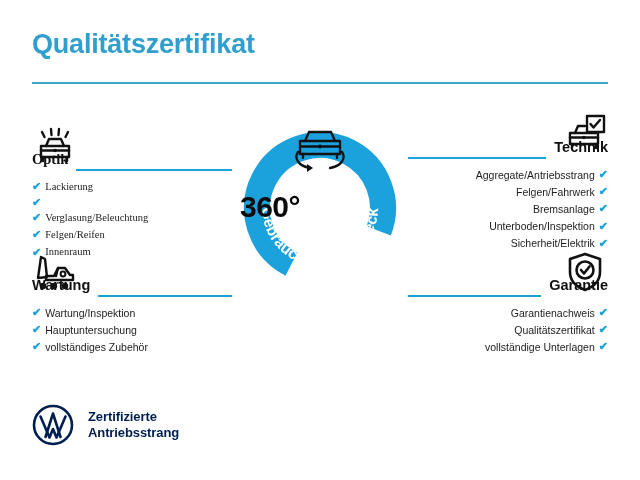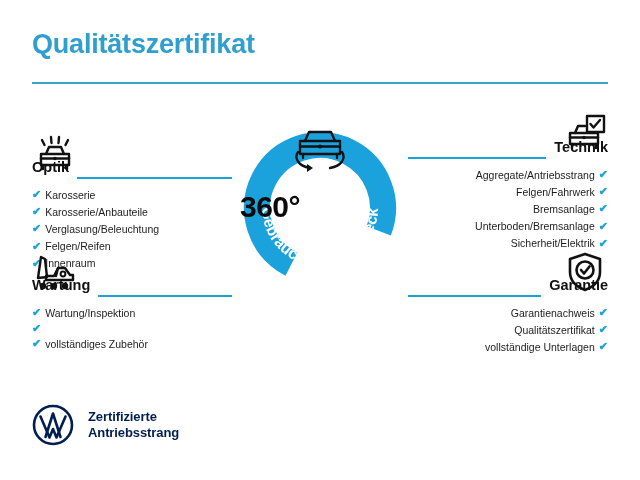--- a/index.html
+++ b/index.html
@@ -168,21 +168,21 @@
 </head>
 <body>
 
 <div class="page">
 
   <div class="header">
     <div class="header-title">Qualitätszertifikat</div>
     <div class="header-rule"></div>
   </div>
 
-  <div class="block left" style="left:32px; top:160px; width:200px;">
+  <div class="block left" style="left:32px; top:152px; width:200px;font-family:Liberation Serif, serif;">
     <div class="icon-wrap-left icon-box">
       <svg width="44" height="40" viewBox="0 0 44 40">
         <g fill="none" stroke="#111" stroke-width="2.4" stroke-linecap="round">
           <line x1="9" y1="6" x2="11.5" y2="11"></line>
           <line x1="18" y1="3" x2="18.5" y2="9"></line>
           <line x1="26" y1="3" x2="25.5" y2="9"></line>
           <line x1="35" y1="6" x2="32.5" y2="11"></line>
         </g>
         <g fill="none" stroke="#111" stroke-width="2.4" stroke-linejoin="round" stroke-linecap="round">
           <path d="M13 20 L16 13 H28 L31 20"></path>
@@ -194,25 +194,24 @@
         <circle cx="22" cy="24.5" r="1.8" fill="#111"></circle>
       </svg>
     </div>
     <div class="block-head">
       <div class="block-title">Optik</div>
       <div class="title-rule"></div>
     </div>
     <div class="items">
       <div class="item">
         <span class="check">✔</span>
-        <span>Karosserie</span>
-      </div>
-      <div class="item">
-        <span class="check">✔</span>
-        <span>Karosserie/Anbauteile</span>
+        <span>Lackierung</span>
+      </div>
+      <div class="item">
+        <span class="check">✔</span>
       </div>
       <div class="item">
         <span class="check">✔</span>
         <span>Verglasung/Beleuchtung</span>
       </div>
       <div class="item">
         <span class="check">✔</span>
         <span>Felgen/Reifen</span>
       </div>
       <div class="item">
@@ -242,20 +241,21 @@
       <div class="block-title">Wartung</div>
       <div class="title-rule"></div>
     </div>
     <div class="items">
       <div class="item">
         <span class="check">✔</span>
         <span>Wartung/Inspektion</span>
       </div>
       <div class="item">
         <span class="check">✔</span>
+        <span>Hauptuntersuchung</span>
       </div>
       <div class="item">
         <span class="check">✔</span>
         <span>vollständiges Zubehör</span>
       </div>
     </div>
   </div>
 
   <div class="block right" style="left:408px; top:140px; width:200px;">
     <div class="icon-wrap-right icon-box">
@@ -284,21 +284,21 @@
       <div class="item">
         <span class="check">✔</span>
         <span>Felgen/Fahrwerk</span>
       </div>
       <div class="item">
         <span class="check">✔</span>
         <span>Bremsanlage</span>
       </div>
       <div class="item">
         <span class="check">✔</span>
-        <span>Unterboden/Bremsanlage</span>
+        <span>Unterboden/Inspektion</span>
       </div>
       <div class="item">
         <span class="check">✔</span>
         <span>Sicherheit/Elektrik</span>
       </div>
     </div>
   </div>
 
   <div class="block right" style="left:408px; top:278px; width:200px;">
     <div class="icon-wrap-right icon-box">

